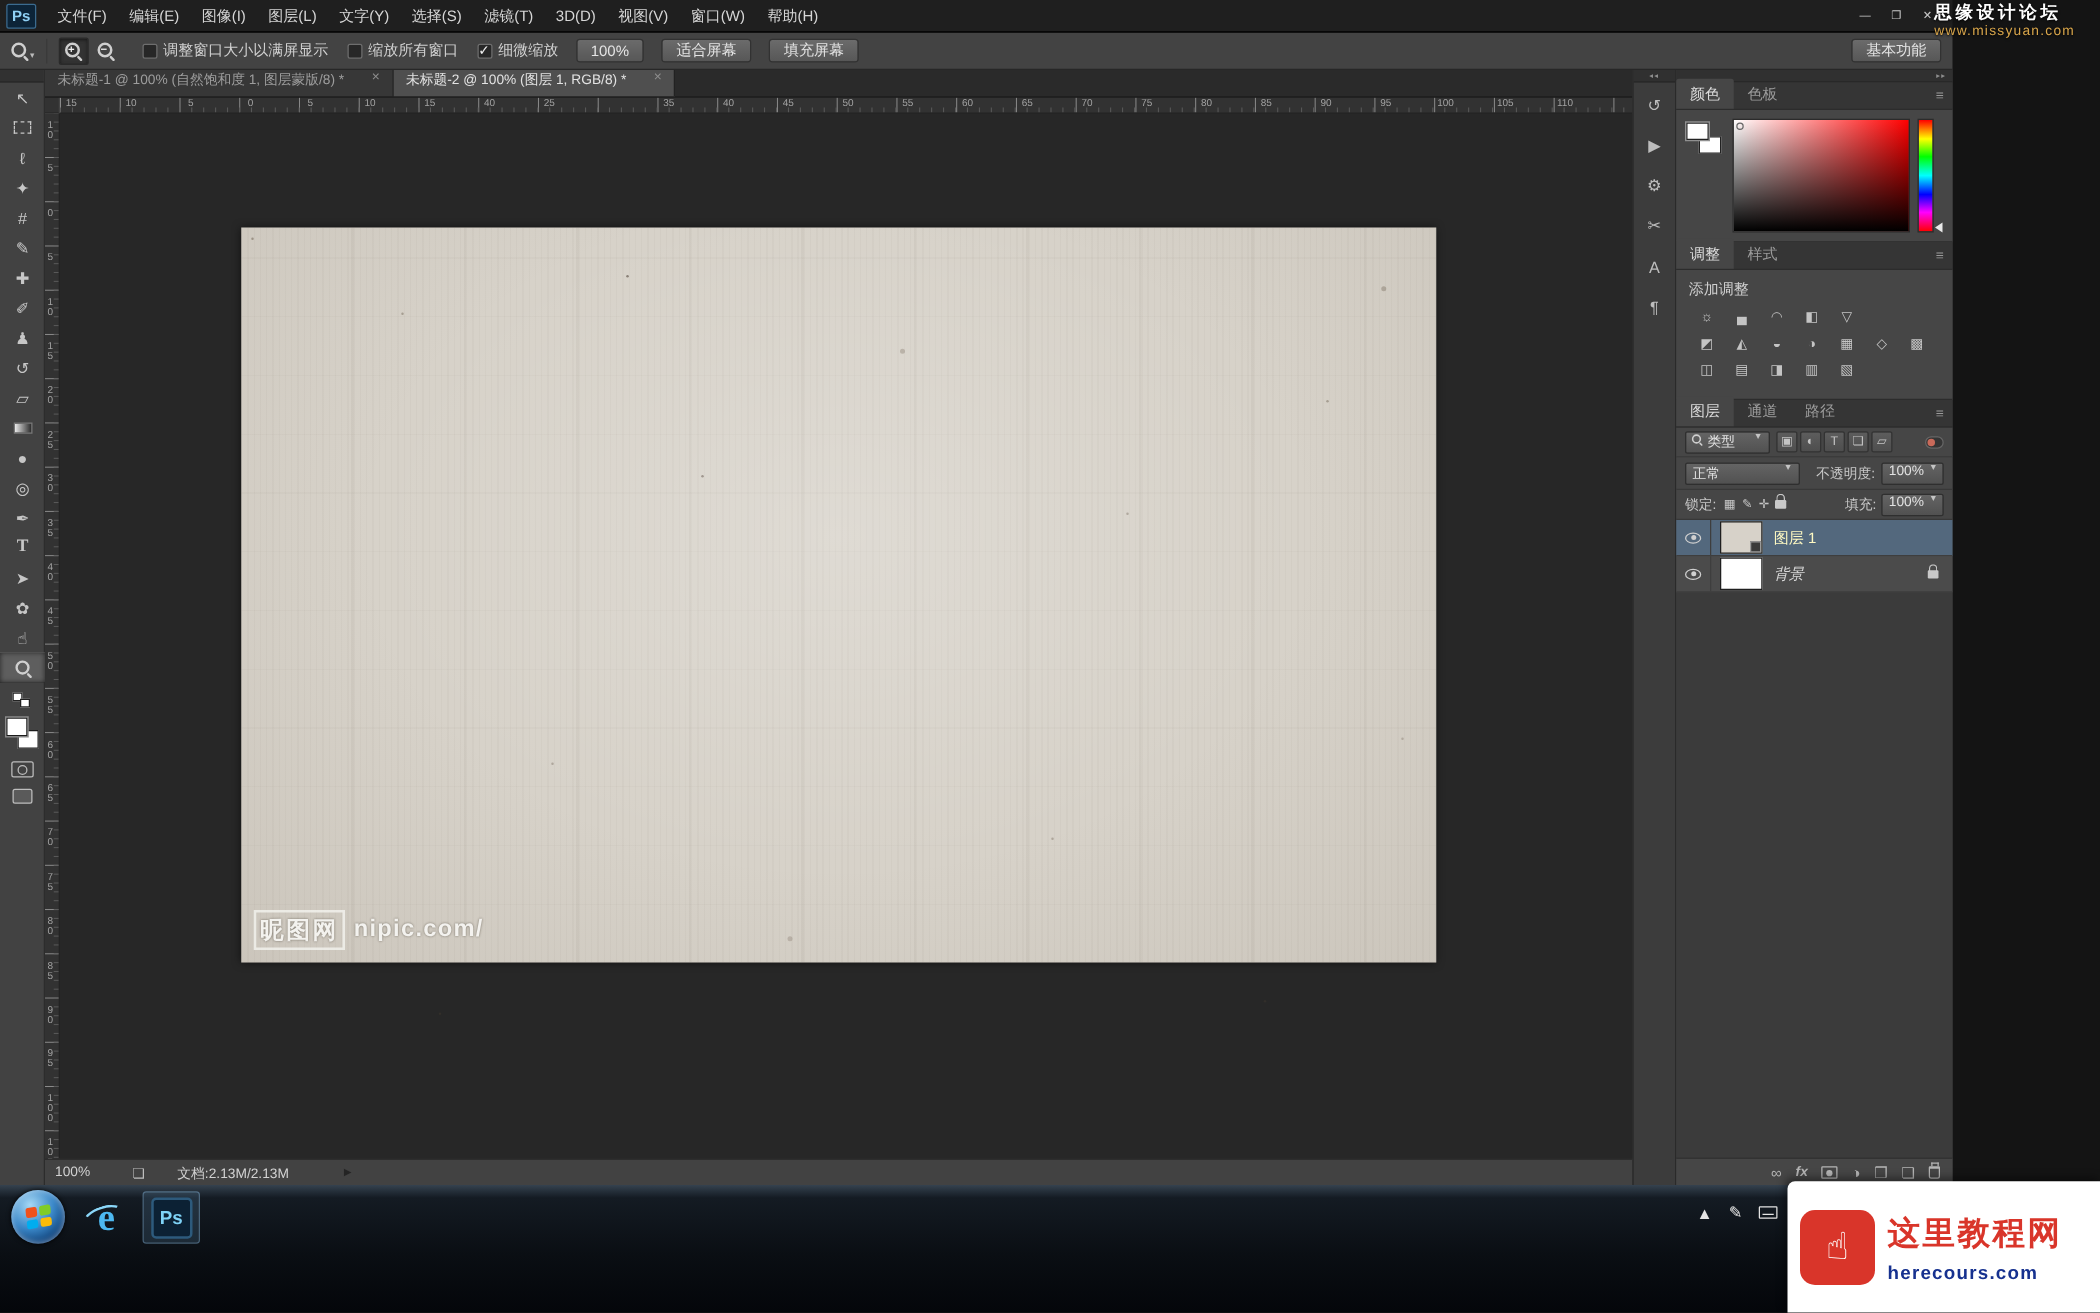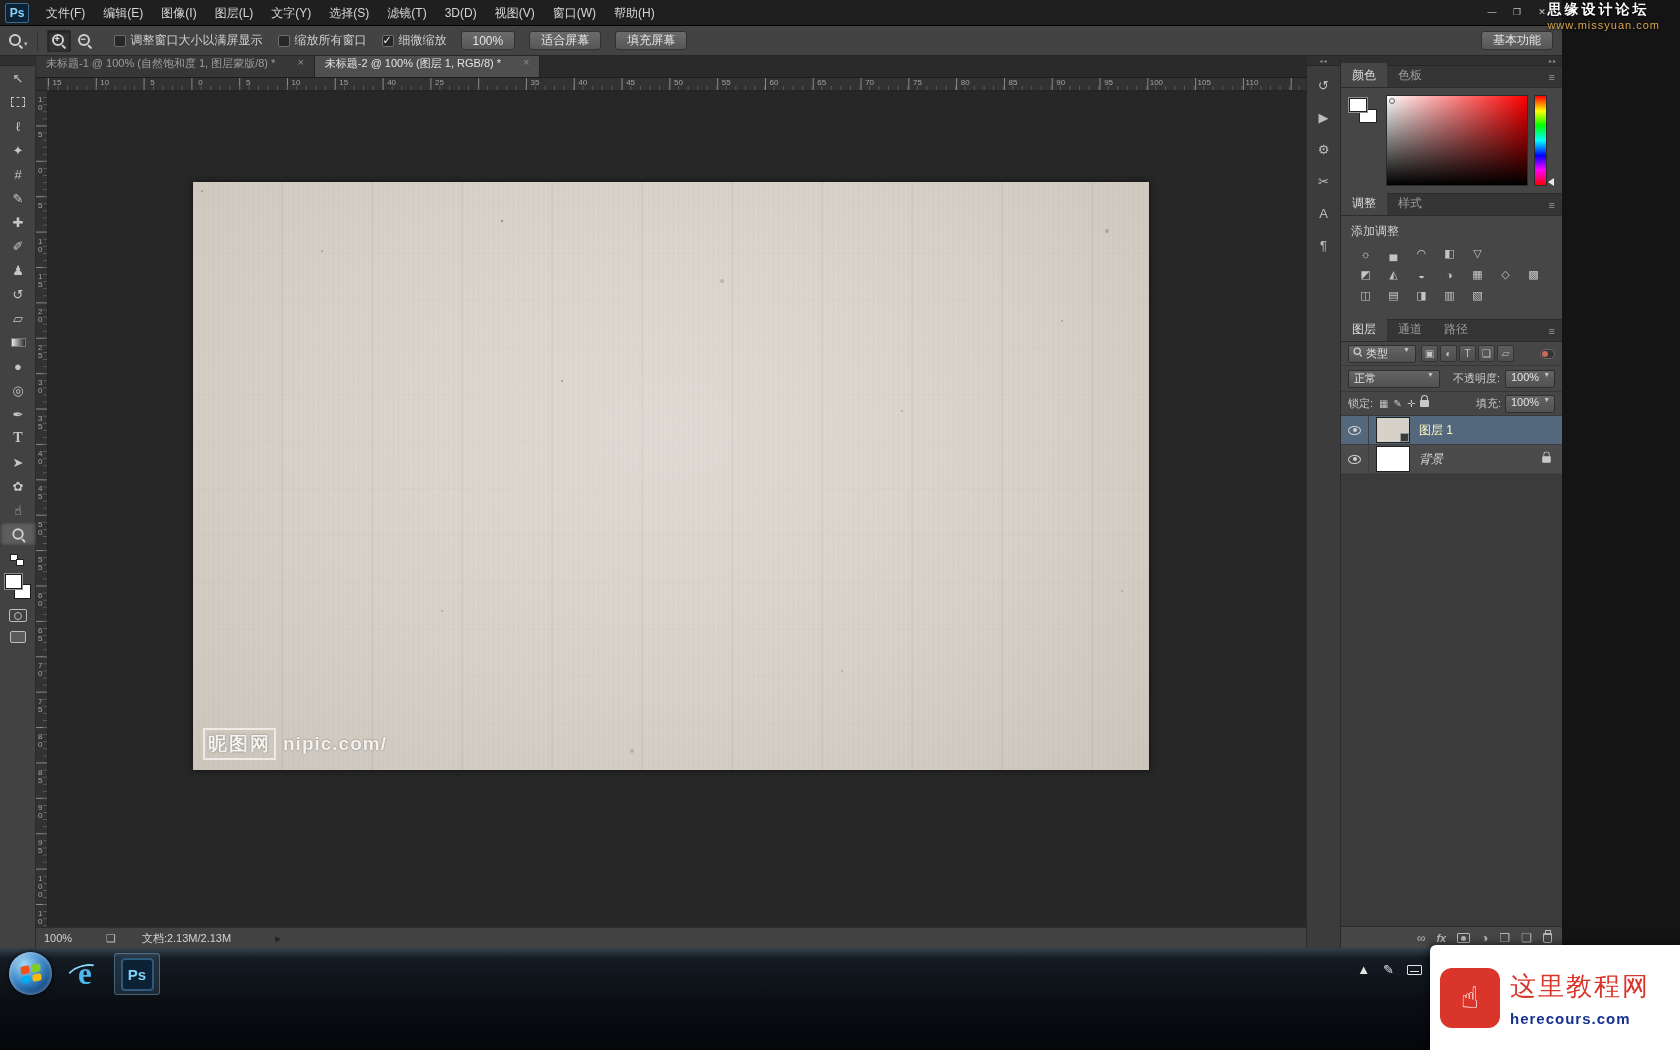--- a/index.html
+++ b/index.html
@@ -219,21 +219,21 @@
   .ps-sq{width:33px;height:33px;background:#0c2134;border:2px solid #2d5a7c;border-radius:4px;color:#7fd3f7;
     font-weight:bold;font-size:15px;display:flex;align-items:center;justify-content:center}
   #tray-icons{position:absolute;right:258px;top:14px;display:flex;gap:13px;align-items:center}
   .tray-icon{color:#e4e4e4;font-size:13px}
   .kbd-icon{width:15px;height:10px;border:1px solid #e4e4e4;border-radius:1px;position:relative}
   .kbd-icon::after{content:"";position:absolute;left:2px;bottom:2px;right:2px;height:1px;background:#e4e4e4}
   #badge{position:absolute;right:0;top:945px;width:250px;height:105px;background:#fff;z-index:30;
     border-radius:6px 0 0 0;box-shadow:-2px -2px 7px rgba(0,0,0,.45);display:flex;align-items:center;gap:10px;padding:8px 6px 8px 10px}
   .badge-logo{width:60px;height:60px;background:#d9352a;border-radius:12px;display:flex;align-items:center;
     justify-content:center;color:#fff;font-size:30px;flex:0 0 auto}
-  .badge-title{color:#d9352a;font-size:26px;font-weight:normal;letter-spacing:2px;white-space:nowrap}
+  .badge-title{color:#d9352a;font-size:26px;font-weight:bold;letter-spacing:2px;white-space:nowrap}
   .badge-sub{color:#16318f;font-size:15px;font-weight:bold;margin-top:6px;letter-spacing:1px}
 </style>
 </head>
 <body>
 
 <div id="app">
   <div id="desktop"></div>
 
   <div id="menubar">
     <div class="ps-logo">Ps</div>

